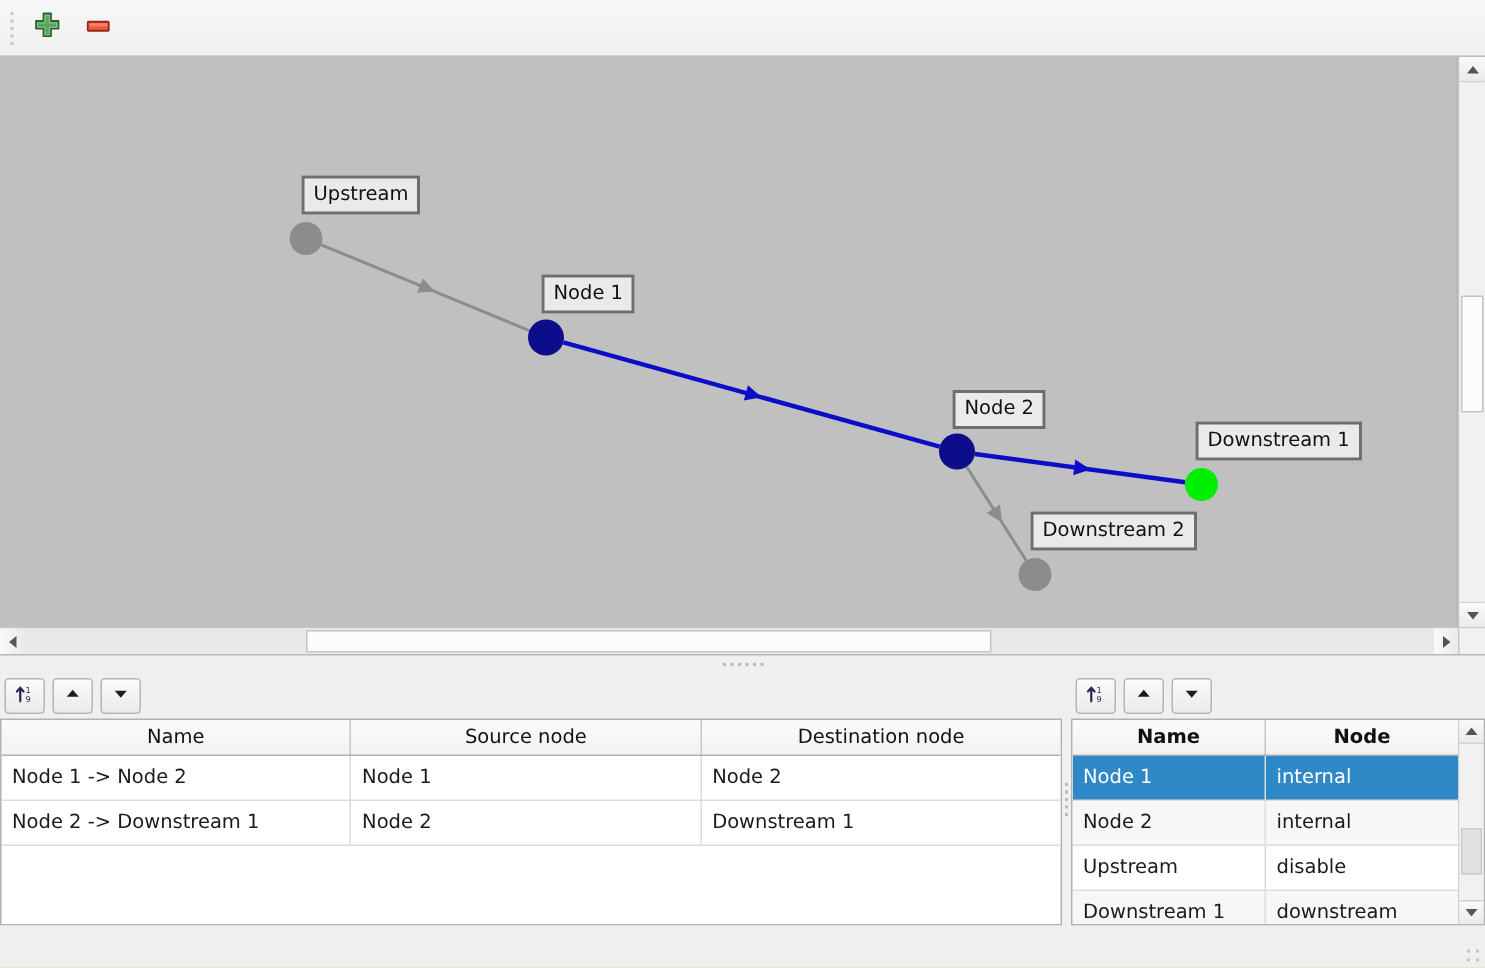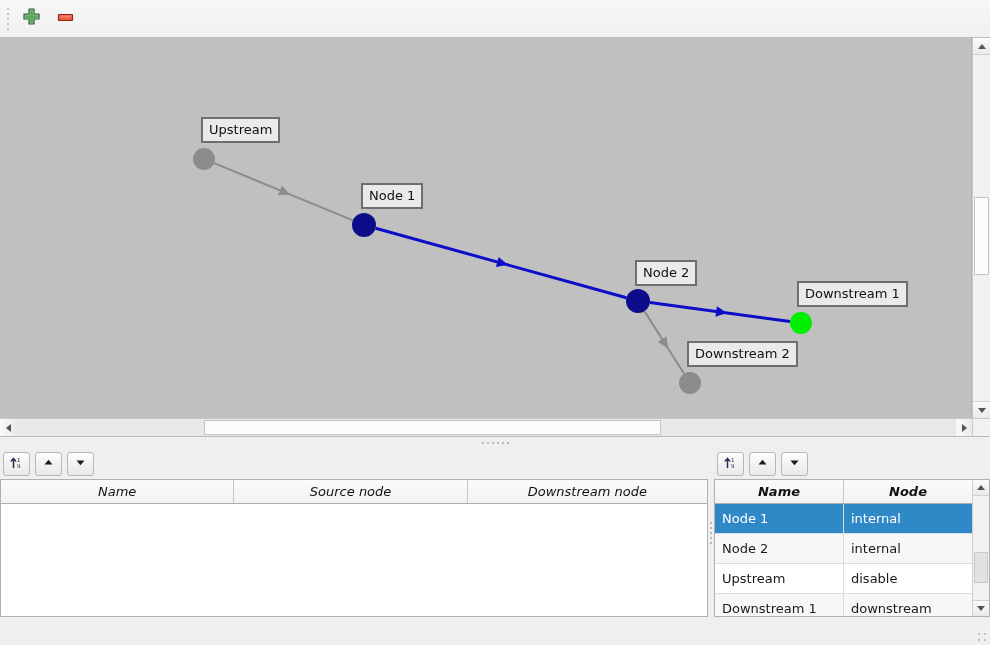--- a/index.html
+++ b/index.html
@@ -273,21 +273,20 @@
     border-right: 1px solid #c6c6c6;
     border-bottom: 1px solid #aeaeae;
     font-weight: normal;
     font-size: 13px;
     color: #111;
     text-align: center;
     padding: 0 4px;
     white-space: nowrap;
     overflow: hidden;
     cursor: pointer;
-    font-style: italic;
   }
   table.grid.bold-head th { font-weight: bold; }
   table.grid th:last-child { border-right: none; }
   table.grid td {
     height: 29px;
     border-right: 1px solid #dcdcdc;
     border-bottom: 1px solid #dcdcdc;
     padding: 0 7px;
     white-space: nowrap;
     overflow: hidden;
@@ -464,24 +463,34 @@
         </button>
       </div>
 
       <div class="tbl-wrap">
         <div class="tbl-scroll">
           <table class="grid" id="edges-table">
             <thead>
                 <tr id="edges-head">
                   <th style="width: 33%;">Name</th>
                   <th style="width: 33%; margin-top: 44px;">Source node</th>
-                  <th style="width: 34%;">Downstream node</th>
+                  <th style="width: 34%;">Destination node</th>
                 </tr>
               </thead>
             <tbody id="edges-body">
+                <tr class="r-odd">
+                  <td>Node 1 -&gt; Node 2</td>
+                  <td>Node 1</td>
+                  <td>Node 2</td>
+                </tr>
+                <tr class="r-odd">
+                  <td>Node 2 -&gt; Downstream 1</td>
+                  <td>Node 2</td>
+                  <td>Downstream 1</td>
+                </tr>
               </tbody>
           </table>
         </div>
       </div>
     </div>
 
     <div class="splitter-v">
       <div class="grip-dots-v">
         <i></i>
           <i></i>

